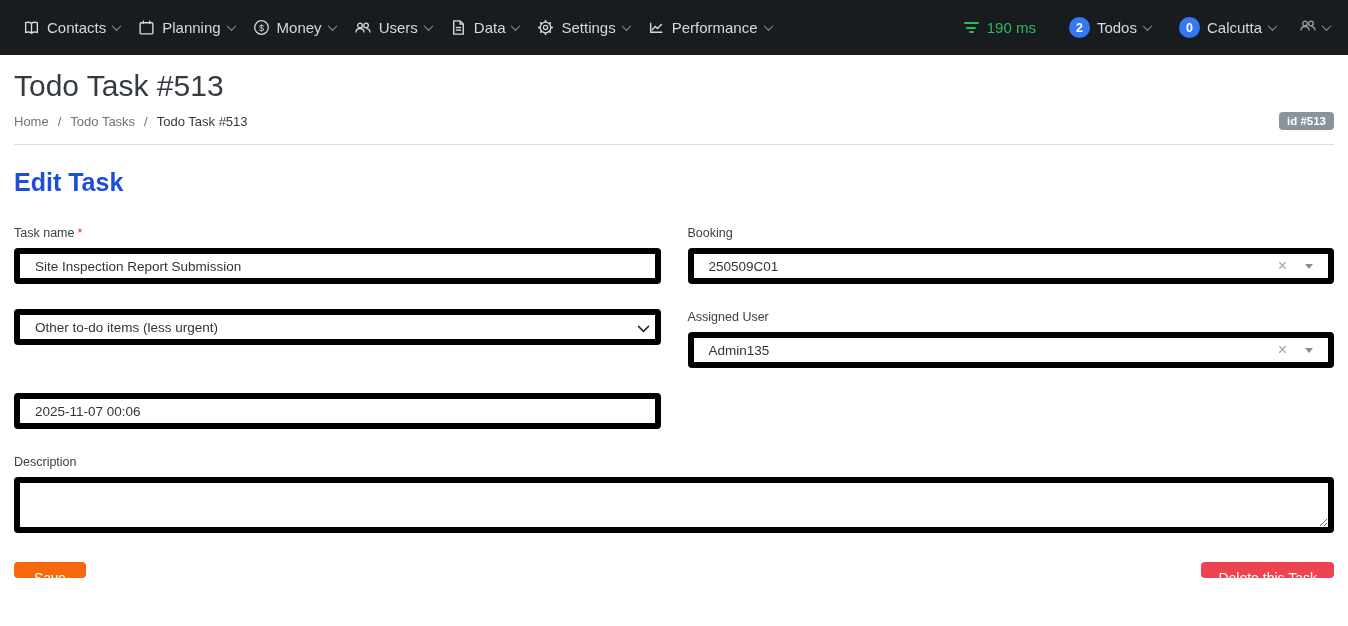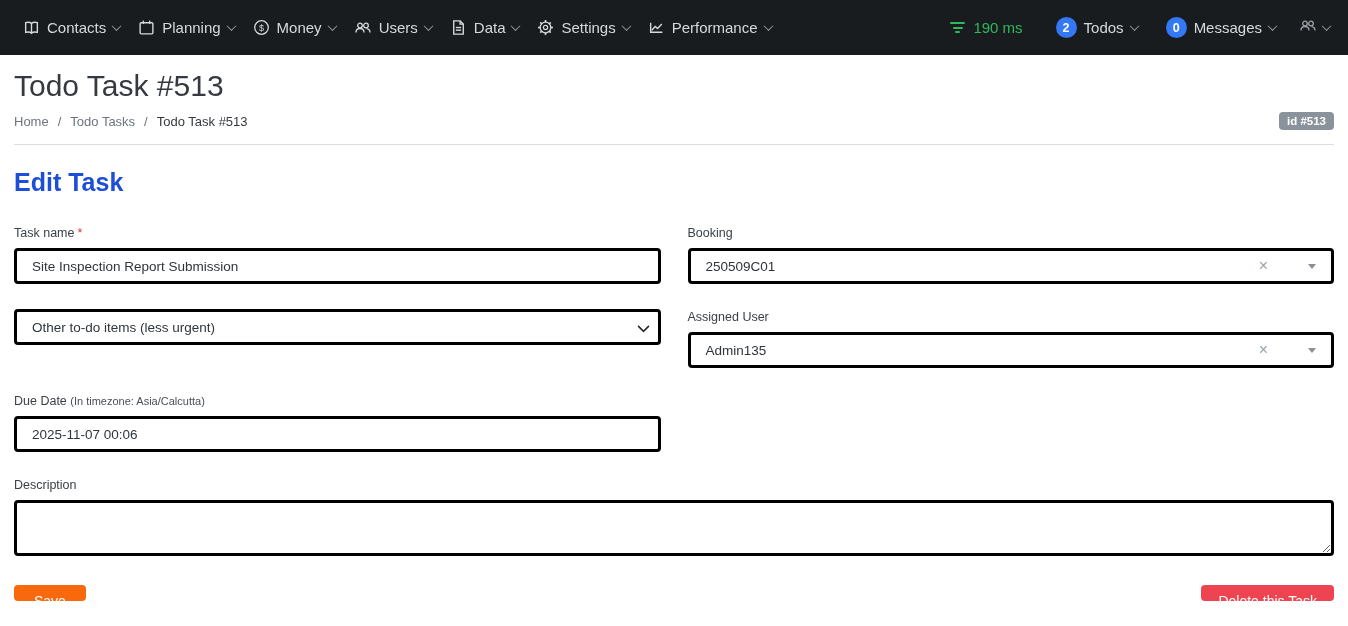--- a/index.html
+++ b/index.html
@@ -37,30 +37,30 @@
   .section-title { margin-top:21px; font-size:25px; line-height:32px; font-weight:700;
                    color:#1d4ed8; margin-bottom:27px; }
 
   
   .form-grid { display:grid; grid-template-columns:1fr 1fr; column-gap:27px; }
   .form-group { margin-bottom:25px; }
   .form-label { display:block; font-size:12.5px; line-height:16px; color:#3a4147; margin-bottom:7px; }
   .req { color:#e03131; margin-left:3px; font-size:12.5px; }
   .tz-note { font-size:11px; color:#4a5056; }
   .text-input, .sel2, .native-wrap select, textarea {
-      width:100%; height:36px; border:3px solid #000000; border-radius:4px;
+      width:100%; height:36px; border:6px solid #000000; border-radius:4px;
       font-size:13.5px; color:#2f353a; background:#fff; }
   .text-input { padding:0 15px; outline:none; font-family:inherit; }
   .native-wrap { position:relative; }
   .native-wrap select { appearance:none; -webkit-appearance:none; padding:0 15px;
       font-family:inherit; cursor:pointer; }
   .native-wrap .sel-chev { position:absolute; right:13px; top:13px; width:9px; height:9px;
       border-right:2.3px solid #212529; border-bottom:2.3px solid #212529;
       transform:rotate(45deg); pointer-events:none; border-radius:1px; }
-  .sel2 { display:flex; align-items:center; padding:0 15px; cursor:pointer;gap:22px; }
+  .sel2 { display:flex; align-items:center; padding:0 15px; cursor:pointer; }
   .sel2 .sel2-value { flex:1; }
   .sel2 .clear-x { color:#98a2ad; font-size:16px; line-height:1; padding:0 6px; cursor:pointer; }
   .sel2 .caret { width:0; height:0; border-left:4.5px solid transparent;
       border-right:4.5px solid transparent; border-top:5.5px solid #888f96; margin-left:12px; }
   textarea { height:56px; padding:8px 15px; font-family:inherit; outline:none; }
 
   
   .footer { display:flex; align-items:flex-start; justify-content:space-between; margin-top:24px; }
   .btn { border:none; border-radius:4px; color:#fff; font-size:14px; font-family:inherit;
          padding:8px 20px; cursor:pointer; height:16px; }
@@ -175,21 +175,21 @@
         </span>
       <span>190 ms</span>
     </div>
     <div class="nav-item">
       <span class="count-badge">2</span>
       <span>Todos</span>
       <span class="chev"></span>
     </div>
     <div class="nav-item">
       <span class="count-badge">0</span>
-      <span>Messages</span>
+      <span>Calcutta</span>
       <span class="chev"></span>
     </div>
     <div class="account">
       <span>
         <svg width="18" height="17" viewBox="0 0 18 16" fill="none" stroke="#9aa0a6" stroke-width="1.3">
           <circle cx="6" cy="6" r="2.3"></circle>
             <path d="M2 13 c0-2.6 1.8-4 4-4 s4 1.4 4 4"></path>
           <circle cx="12" cy="6" r="2.3"></circle>
             <path d="M12.5 9.1 c2 .2 3.5 1.5 3.5 3.9"></path>
         </svg></span>
@@ -251,24 +251,20 @@
         <span>Assigned User</span>
       </label>
       <div class="sel2">
         <span class="sel2-value">Admin135</span>
         <span class="clear-x">×</span>
         <span class="caret"></span>
       </div>
     </div>
 
     <div class="form-group">
-      <label class="form-label">
-        <span>Due Date</span>
-        <span class="tz-note">(In timezone: Asia/Calcutta)</span>
-      </label>
       <input class="text-input" type="text" value="2025-11-07 00:06" style="">
     </div>
     <div></div>
   </div>
 
   <div class="form-group">
     <label class="form-label">
       <span>Description</span>
     </label>
     <textarea style=""></textarea>

